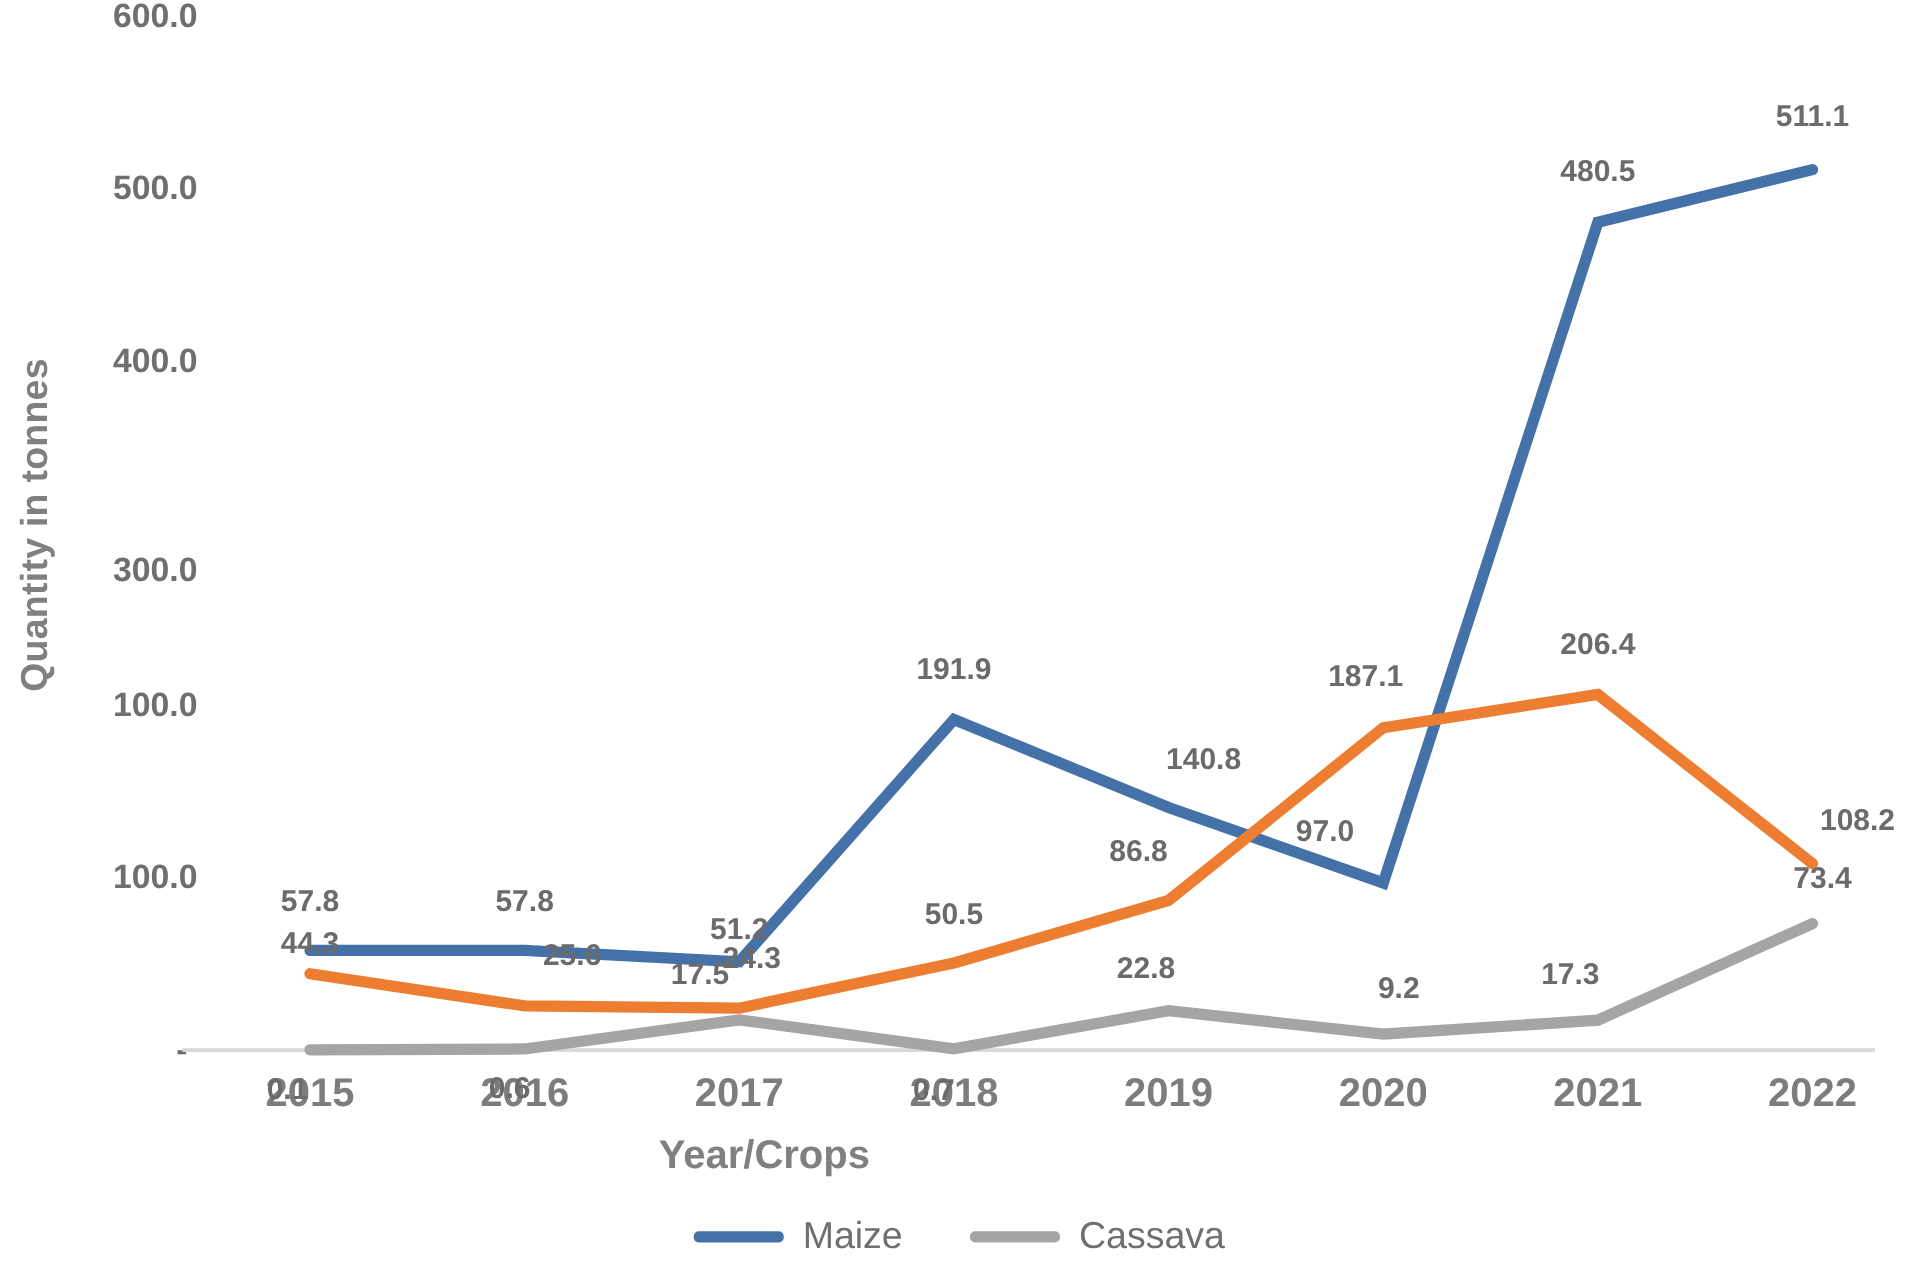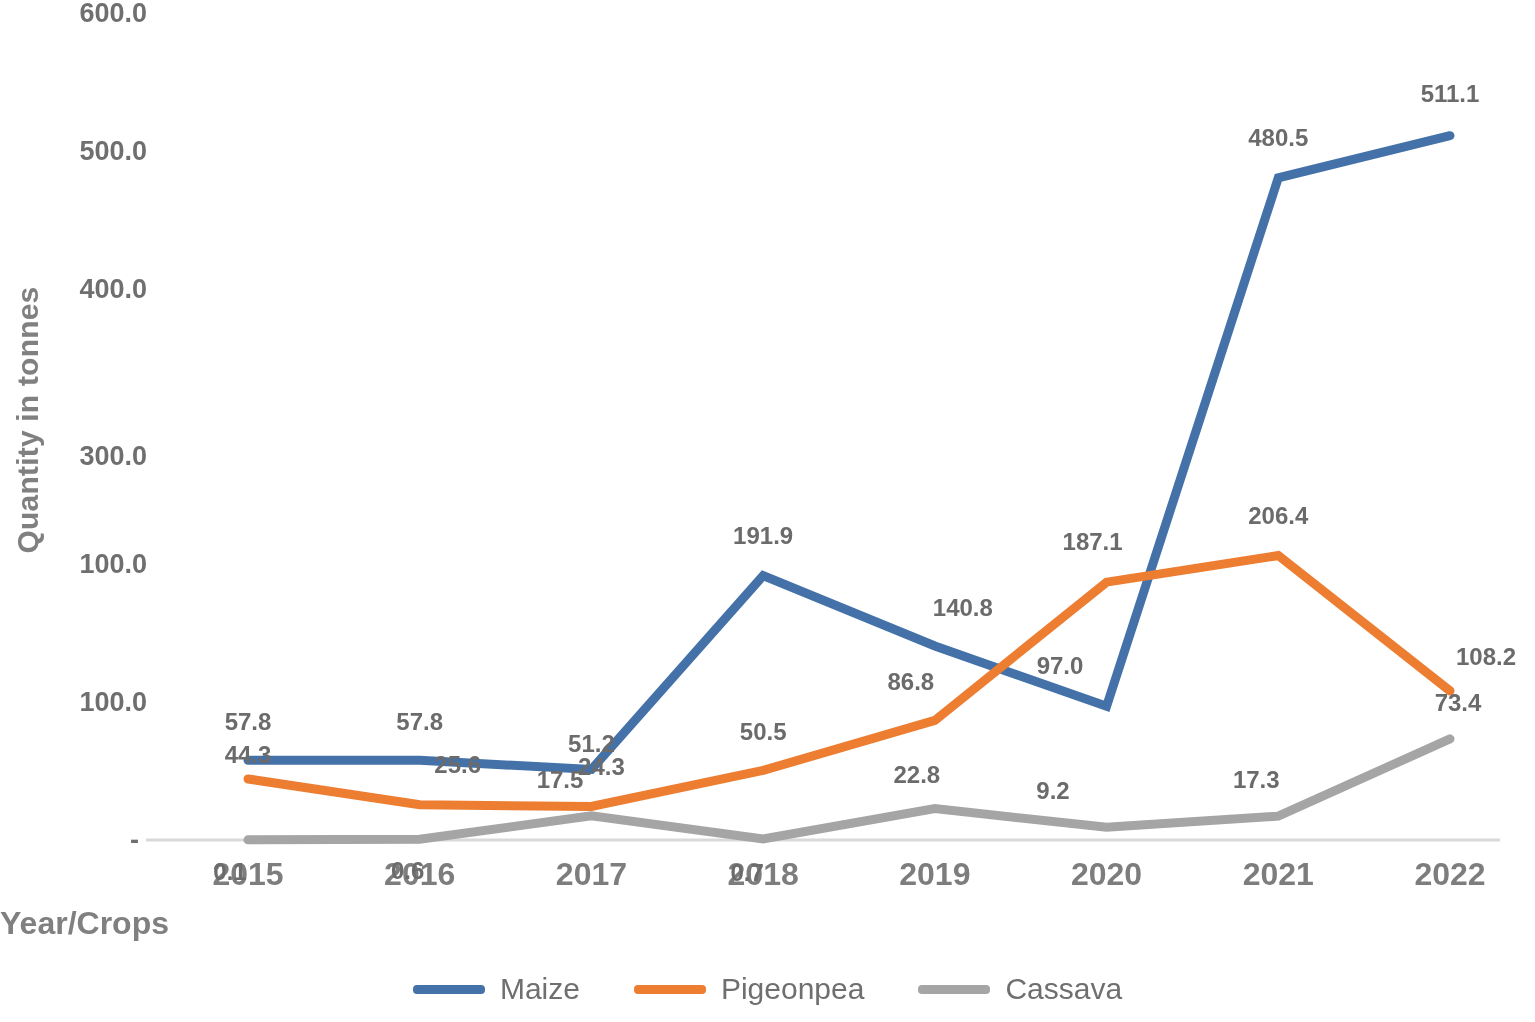--- a/index.html
+++ b/index.html
@@ -47,21 +47,21 @@
     width: 120px;
     text-align: right;
     font-size: 27px;
     color: #6f6f6f;
     font-weight: 600;
     transform: translateY(-50%);
     white-space: nowrap;
   }
   #y-ticks {
     position: absolute;
-    left: 1px;
+    left: 12px;
     top: 0px;
     width: 146px;
     height: 769px;
   }
   .y-tick.zero {
     font-size: 27px;
     padding-right: 8px;
   }
   
   .x-tick {
@@ -74,21 +74,21 @@
     font-weight: 600;
     transform: translateX(-50%);
     white-space: nowrap;
   }
   
   .x-axis-title {
     position: absolute;
     left: 0;
     top: 905px;
     width: 1223px;
-    text-align: left;
+    text-align: center;
     font-size: 32px;
     font-weight: bold;
     color: #808080;
   }
   
   #plot-svg {
     position: absolute;
     left: 0;
     top: 0;
     width: 1535px;
@@ -184,35 +184,31 @@
       <div class="data-label" style="left: 763.143px; top: 732.411px;">50.5</div>
       <div class="data-label" style="left: 910.857px; top: 682.39px;">86.8</div>
       <div class="data-label" style="left: 1092.57px; top: 542.176px;">187.1</div>
       <div class="data-label" style="left: 1278.29px; top: 515.581px;">206.4</div>
       <div class="data-label" style="left: 1486px; top: 656.9px;">108.2</div>
       <div class="data-label" style="left: 230px; top: 871.862px;">0.1</div>
       <div class="data-label" style="left: 407.714px; top: 871.173px;">0.6</div>
       <div class="data-label" style="left: 560px; top: 779.885px;">17.5</div>
       <div class="data-label" style="left: 747.143px; top: 873.035px;">0.7</div>
       <div class="data-label" style="left: 916.857px; top: 774.582px;">22.8</div>
-      <div class="data-label" style="left: 1053px; top: 791.322px;">9.2</div>
+      <div class="data-label" style="left: 1119px; top: 791.322px;">9.2</div>
       <div class="data-label" style="left: 1256.29px; top: 780.161px;">17.3</div>
       <div class="data-label" style="left: 1458px; top: 702.855px;">73.4</div>
     </div>
 
   <div class="x-axis-title">Year/Crops</div>
 
   <div id="legend">
       <div class="legend-item">
         <span class="legend-swatch" style="background: rgb(68, 114, 168);"></span>
         <span class="legend-label">Maize</span>
       </div>
       <div class="legend-item">
-        <span class="legend-swatch" style="background: rgb(237, 125, 49);"></span>
-        <span class="legend-label">Pigeonpea</span>
-      </div>
-      <div class="legend-item">
         <span class="legend-swatch" style="background: rgb(165, 165, 165);"></span>
         <span class="legend-label">Cassava</span>
       </div>
     </div>
 
 </div>
 
 </body></html>

